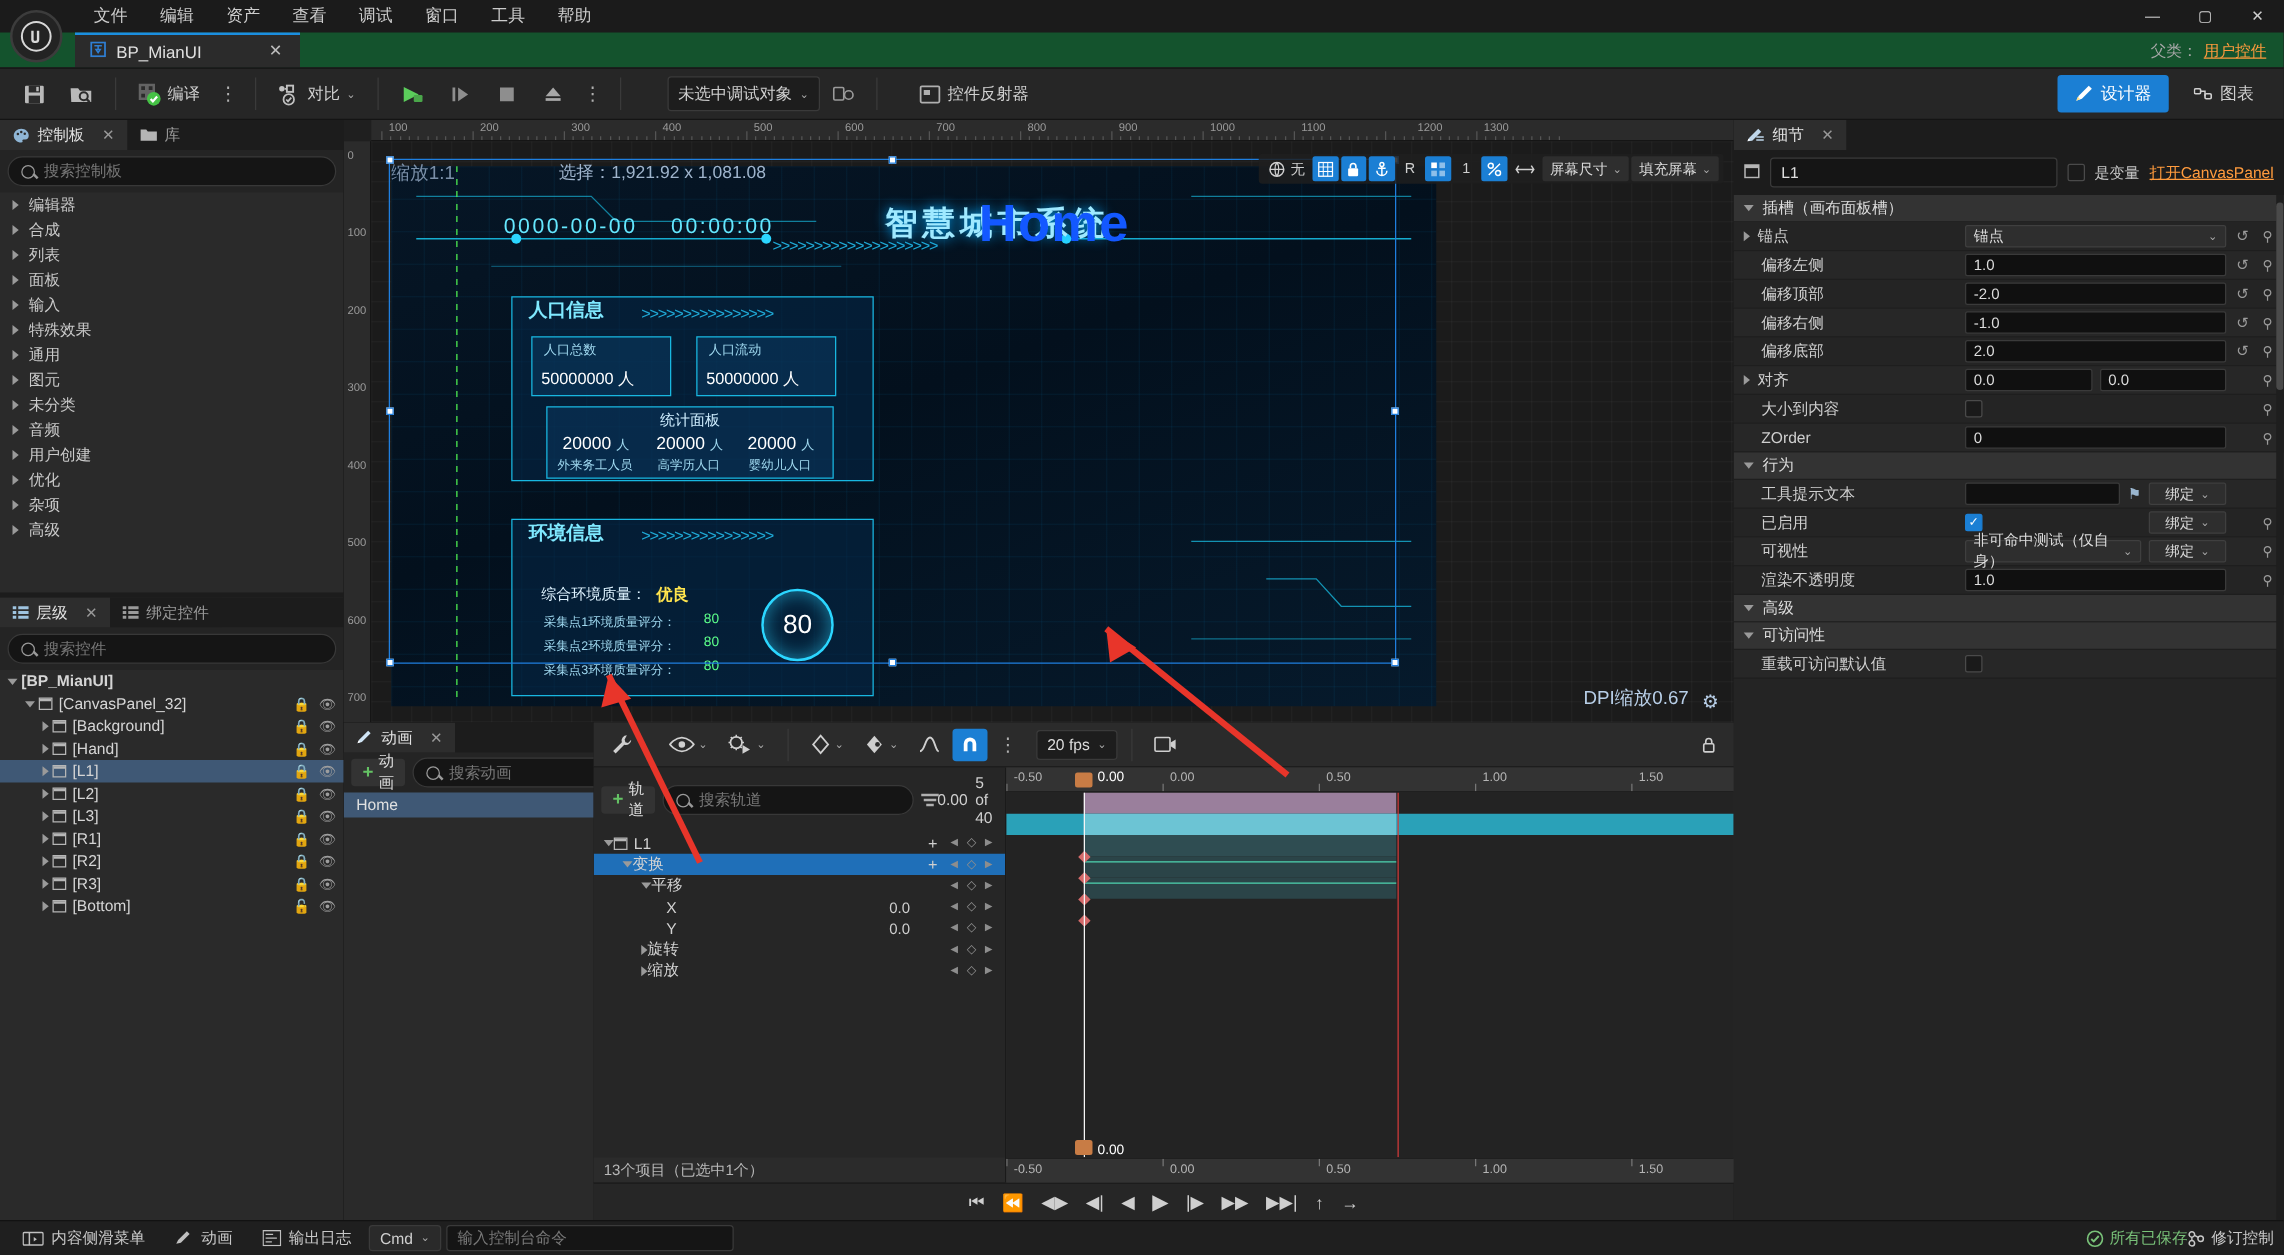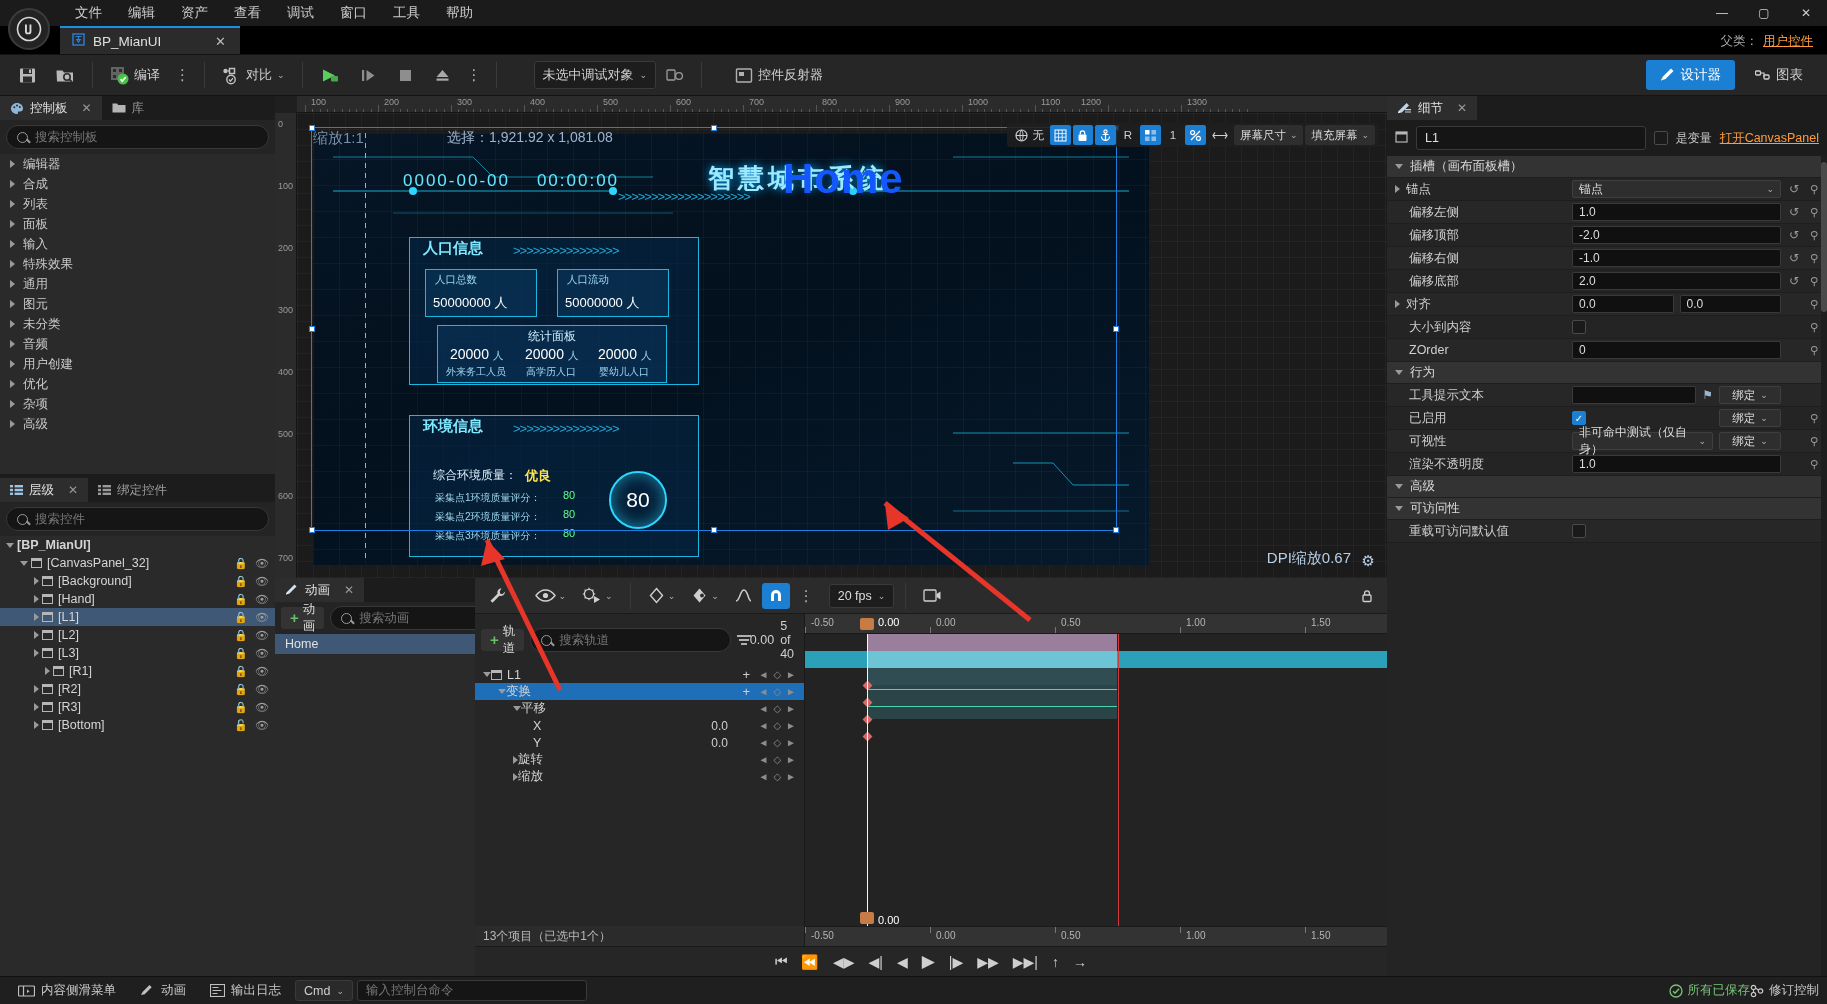--- a/index.html
+++ b/index.html
@@ -24,21 +24,21 @@
     line-height: 18px;
   }
   .win-btns { position: absolute; right: 0; top: 0; display: flex; height: 26px; }
   .win-btn {
     width: 42px; height: 26px; display: flex; align-items: center; justify-content: center;
     color: #cfcfcf; font-size: 12px;
   }
 
   
   .tabbar {
-    height: 28px; background: #000000; display: flex; align-items: flex-end;
+    height: 28px; background: #14532d; display: flex; align-items: flex-end;
     position: relative; flex: 0 0 28px;
   }
   .ue-logo {
     position: absolute; left: 8px; top: -18px; width: 42px; height: 42px;
     border-radius: 50%; background: #232323; border: 2px solid #3c3c3c;
     display: flex; align-items: center; justify-content: center;
     color: #e8e8e8; font-family: "Liberation Serif", serif; font-size: 23px;
   }
   .doc-tab {
     margin-left: 60px; height: 28px; background: #2b2b2b;
@@ -704,21 +704,21 @@
             </div>
             <div class="tnode" style="padding-left: 34px;">
               <span class="tri"></span>
               <span class="wicon"></span>
               <span>[L3]</span>
               <span class="lockeye">
                 <span class="lk">🔒</span>
                 <span class="ey">👁</span>
               </span>
             </div>
-            <div class="tnode" style="padding-left: 45px;">
+            <div class="tnode" style="padding-left: 34px;">
               <span class="tri"></span>
               <span class="wicon"></span>
               <span>[R1]</span>
               <span class="lockeye">
                 <span class="lk">🔒</span>
                 <span class="ey">👁</span>
               </span>
             </div>
             <div class="tnode" style="padding-left: 34px;">
               <span class="tri"></span>
@@ -870,21 +870,21 @@
             <span class="rmark" style="left: 738px; height: 7px;"></span>
             <span class="rmark" style="left: 745.3px; height: 3px;"></span>
             <span class="rmark" style="left: 752.6px; height: 3px;"></span>
             <span class="rmark" style="left: 759.9px; height: 3px;"></span>
             <span class="rmark" style="left: 767.2px; height: 3px;"></span>
             <span class="rmark" style="left: 774.5px; height: 3px;"></span>
             <span class="rmark" style="left: 781.8px; height: 3px;"></span>
             <span class="rmark" style="left: 789.1px; height: 3px;"></span>
             <span class="rmark" style="left: 796.4px; height: 3px;"></span>
             <span class="rmark" style="left: 803.7px; height: 3px;"></span>
-            <span class="rtick" style="left: 784px;">1200</span>
+            <span class="rtick" style="left: 837px;">1200</span>
             <span class="rmark" style="left: 811px; height: 7px;"></span>
             <span class="rmark" style="left: 818.3px; height: 3px;"></span>
             <span class="rmark" style="left: 825.6px; height: 3px;"></span>
             <span class="rmark" style="left: 832.9px; height: 3px;"></span>
             <span class="rmark" style="left: 840.2px; height: 3px;"></span>
             <span class="rmark" style="left: 847.5px; height: 3px;"></span>
             <span class="rmark" style="left: 854.8px; height: 3px;"></span>
             <span class="rmark" style="left: 862.1px; height: 3px;"></span>
             <span class="rmark" style="left: 869.4px; height: 3px;"></span>
             <span class="rmark" style="left: 876.7px; height: 3px;"></span>

